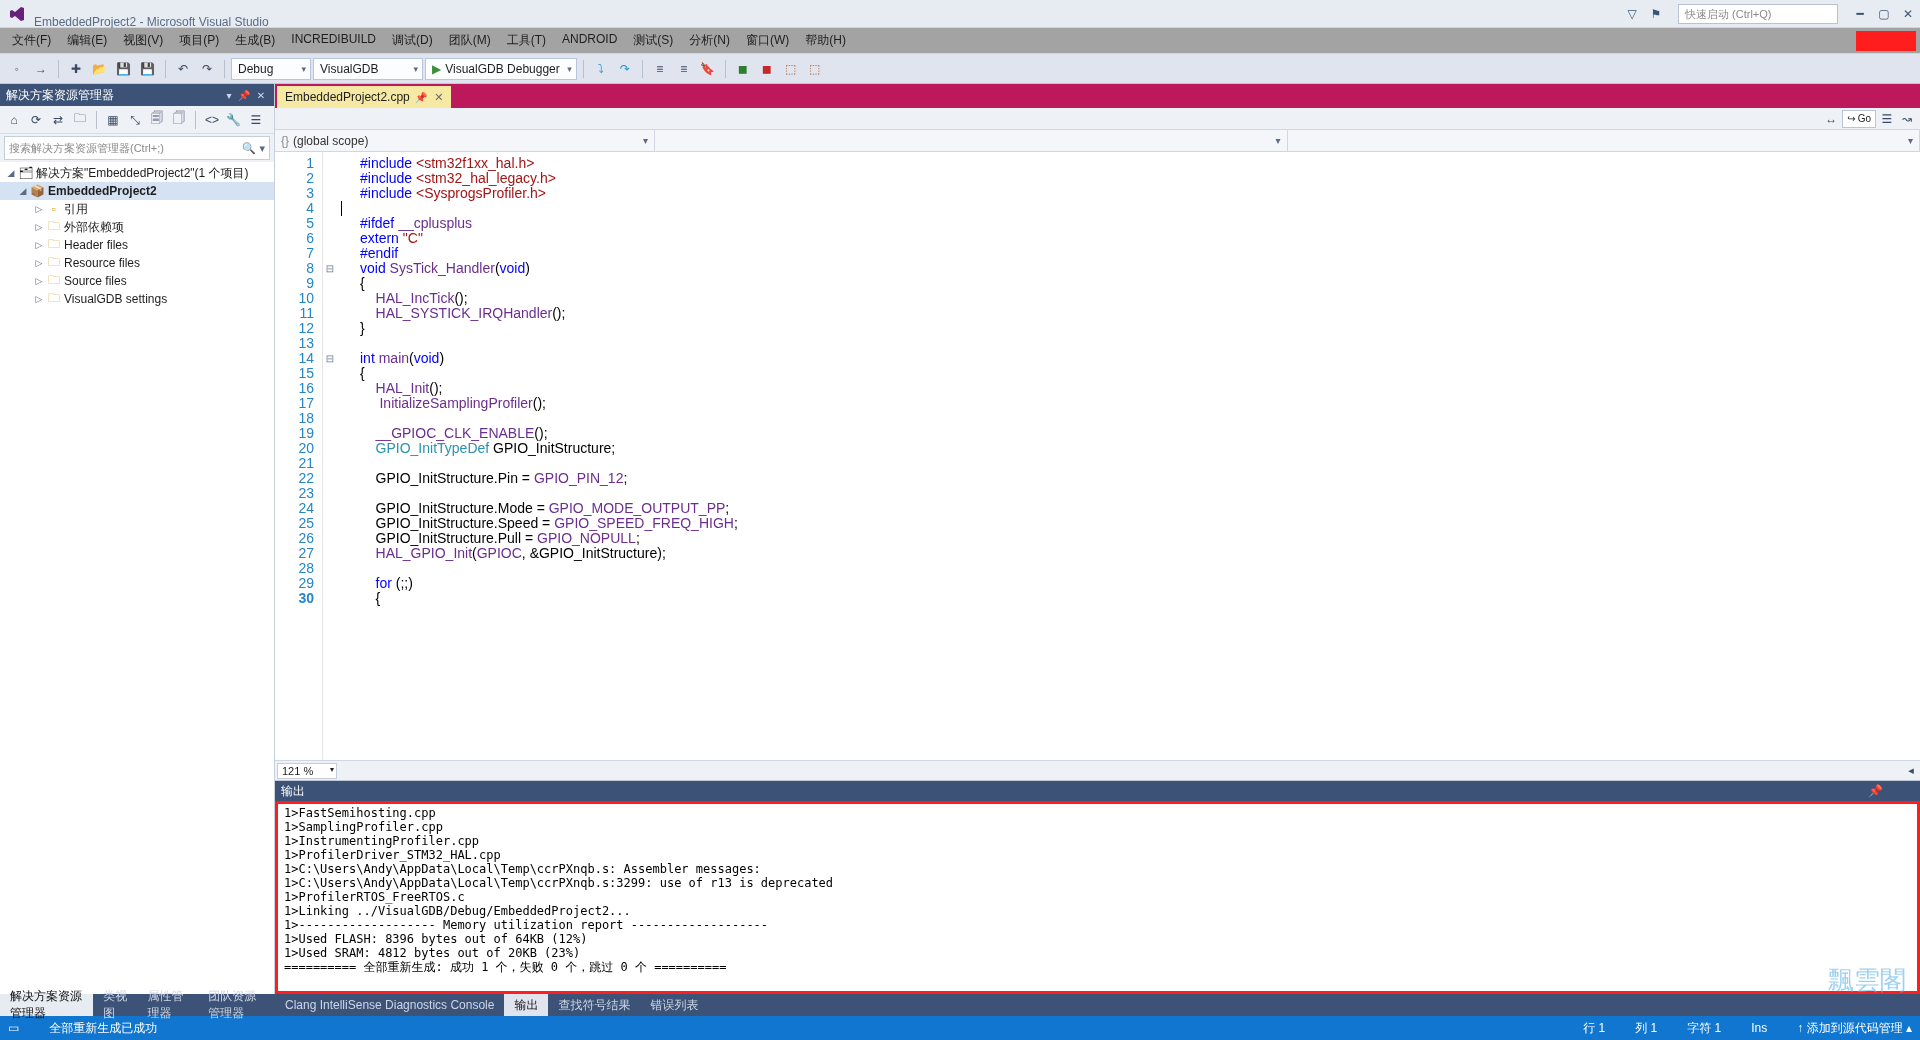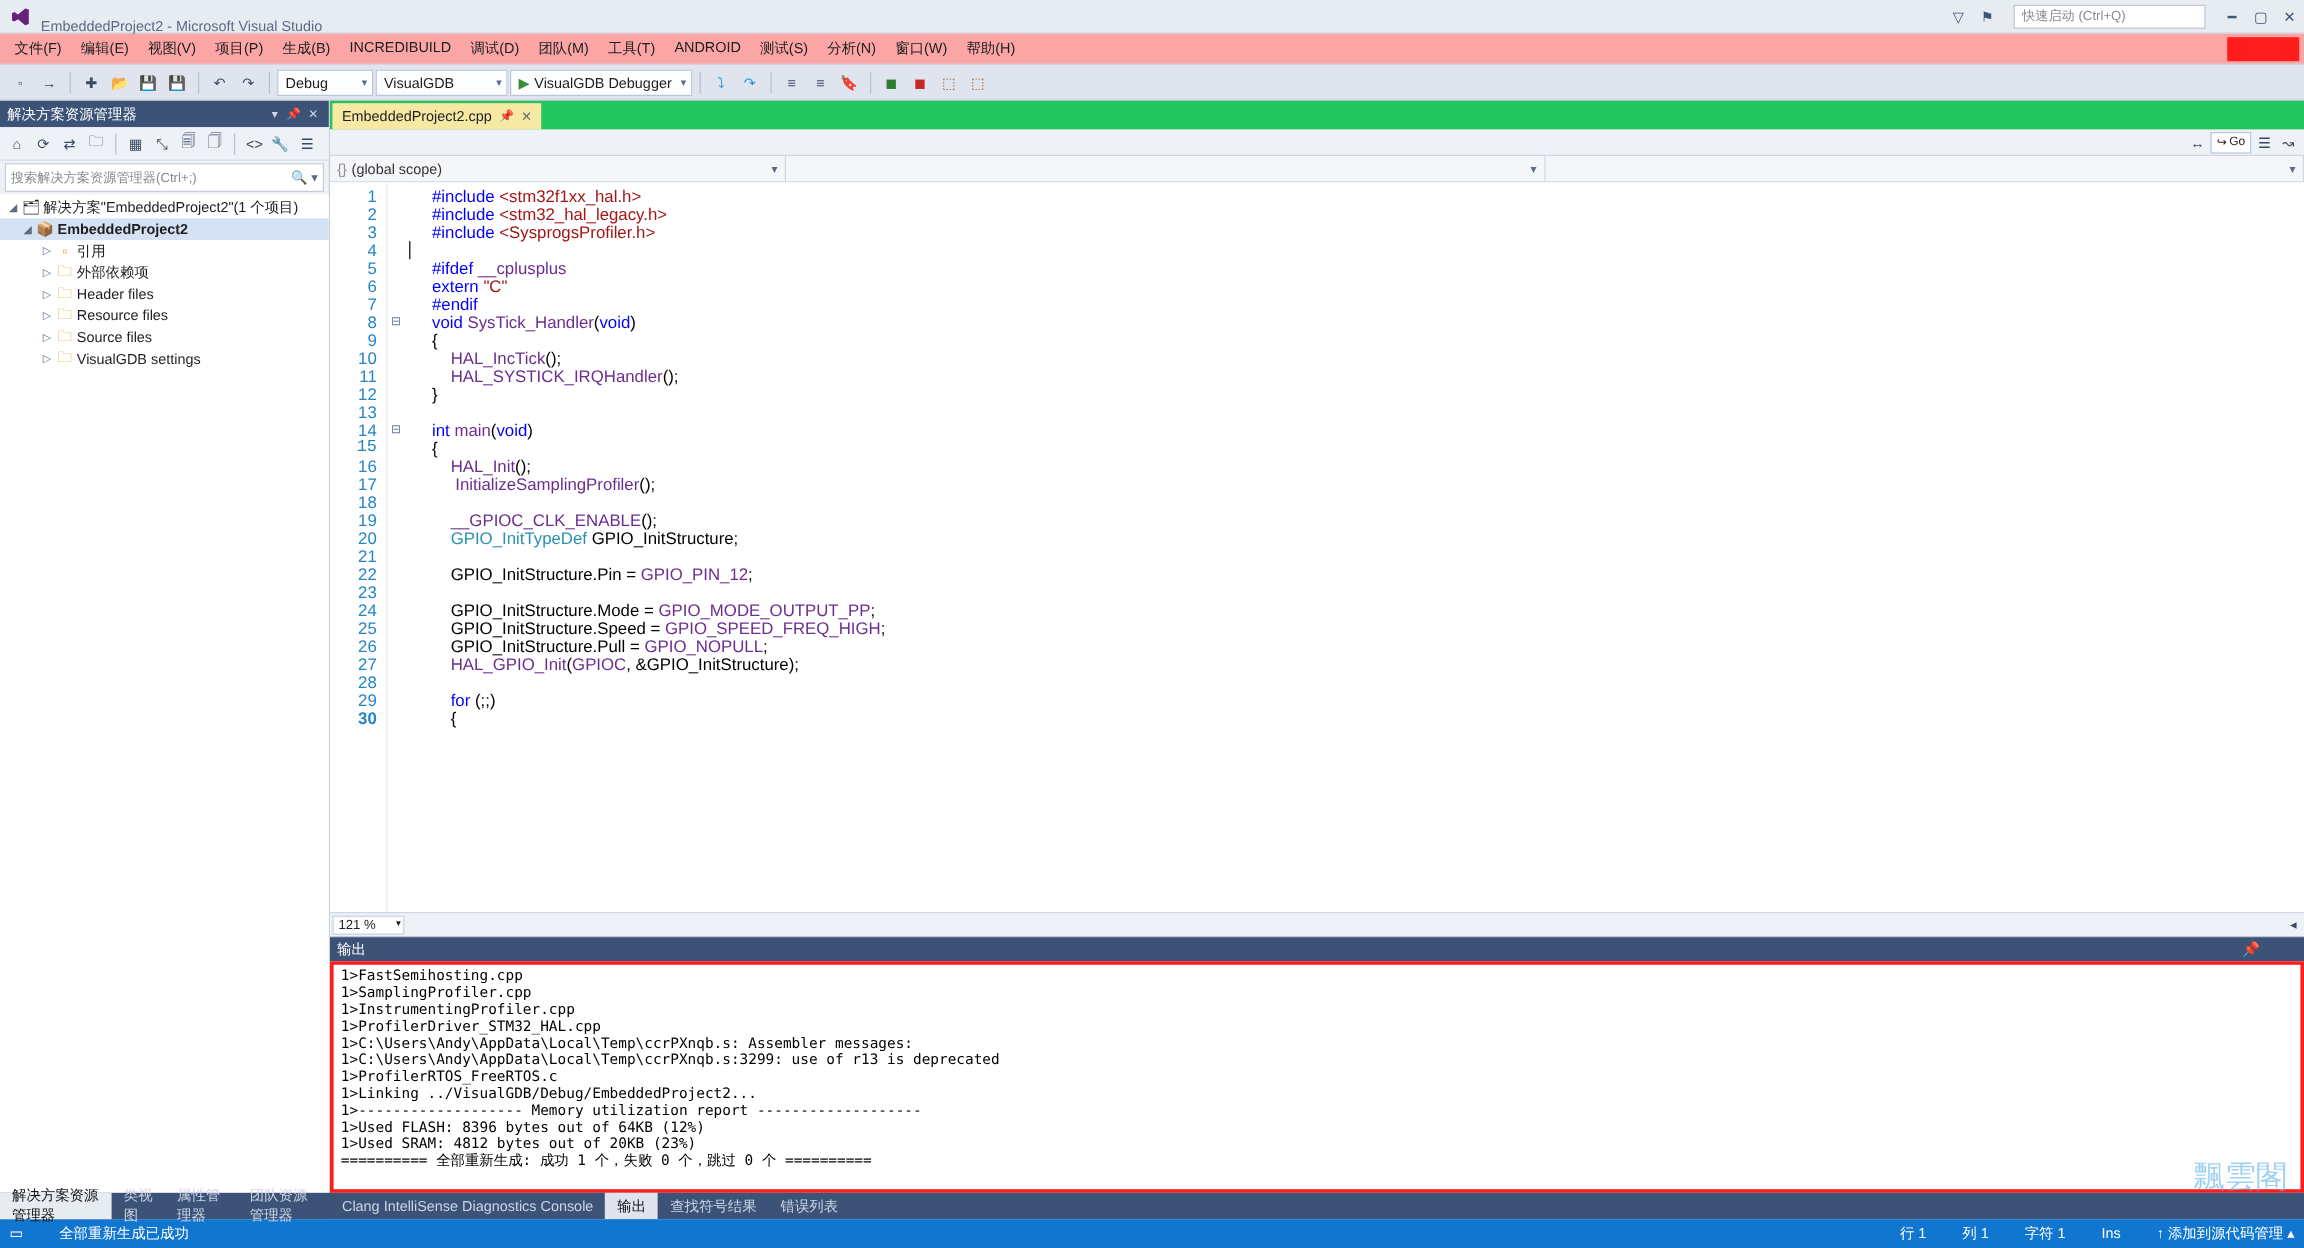--- a/index.html
+++ b/index.html
@@ -4,21 +4,21 @@
 <style>
 * { margin:0; padding:0; box-sizing:border-box; font-family:"Microsoft YaHei","Segoe UI",Tahoma,sans-serif; }
 body { width:1920px; height:1040px; background:#eef0f4; font-size:12px; color:#1e1e1e; overflow:hidden; display:flex; flex-direction:column; }
 .title-bar { height:28px; background:#e7ebf2; display:flex; align-items:center; border-bottom:1px solid #cfd5df; }
 .title-bar .vs-logo { width:22px; height:18px; margin:0 6px; display:flex; align-items:center; justify-content:center; }
 .title-bar .vs-logo svg { width:16px; height:16px; }
 .title-bar .title { color:#5b6b86;margin-top:16px; }
 .title-bar .spacer { flex:1; }
 .tc { width:18px; height:16px; display:inline-flex; align-items:center; justify-content:center; color:#3b5575; cursor:pointer; margin:0 3px; }
 .title-bar .quick { width:160px; height:20px; border:1px solid #b9c2d0; background:#fff; color:#8a8a8a; padding:0 6px; line-height:18px; font-size:11px; margin:0 10px; }
-.menu-bar { height:26px; background:#fca5a5; display:flex; align-items:center; padding:0 4px; border-bottom:1px solid #cfd5df; }
+.menu-bar { height:26px; background:#a3a3a3; display:flex; align-items:center; padding:0 4px; border-bottom:1px solid #cfd5df; }
 .menu-item { padding:4px 8px; color:#1e1e1e; cursor:pointer; }
 .menu-bar .red { width:60px; height:20px; background:#ff1d1d; margin-left:6px; }
 .toolbar { height:30px; background:#dfe4ee; display:flex; align-items:center; padding:0 6px; border-bottom:1px solid #c0c8d6; gap:2px; }
 .tbtn { width:22px; height:22px; border:1px solid transparent; display:inline-flex; align-items:center; justify-content:center; color:#3b4a63; cursor:pointer; border-radius:2px; }
 .tsep { width:1px; height:18px; background:#b7c0cf; margin:0 4px; }
 .dd { height:22px; border:1px solid #b9c5da; background:#fcfdff; padding:0 18px 0 6px; line-height:20px; font-size:12px; position:relative; cursor:pointer; }
 .dd::after{ content:"▾"; position:absolute; right:4px; top:0; color:#5b6b86; font-size:9px; }
 .playbtn { height:22px; border:1px solid #b9c5da; background:#fcfdff; padding:0 16px 0 6px; line-height:20px; display:flex; align-items:center; gap:4px; cursor:pointer; position:relative; }
 .playbtn::after{content:"▾"; position:absolute; right:4px; color:#5b6b86; font-size:9px;}
 .playbtn .tri{ color:#3b8f3b; }
@@ -32,21 +32,21 @@
 .se-tools .tbtn{ width:20px; height:20px; }
 .se-search { height:24px; border:1px solid #c5cdd9; background:#fff; margin:2px 4px; display:flex; align-items:center; padding:0 4px; color:#8a8a8a; font-size:11px; justify-content:space-between; }
 .tree { flex:1; overflow:auto; background:#fff; font-size:12px; padding-top:2px; }
 .tree-row { display:flex; align-items:center; height:18px; padding-left:6px; gap:3px; cursor:pointer; }
 .tree-row.selected { background:#d4e2f3; }
 .twist { width:10px; color:#5b6b86; font-size:9px; display:inline-block; text-align:center; }
 .ico { width:14px; height:14px; display:inline-flex; align-items:center; justify-content:center; }
 .bold{font-weight:bold;}
 
 .editor-col { flex:1; display:flex; flex-direction:column; min-width:0; }
-.doc-tabs { height:24px; background:#22c55e; display:flex; align-items:flex-end;text-align:right; }
+.doc-tabs { height:24px; background:#be185d; display:flex; align-items:flex-end;text-align:right; }
 .doc-tab { height:22px; background:#f5e9a3; padding:0 8px; display:flex; align-items:center; gap:6px; font-size:12px; margin-left:2px; cursor:pointer; }
 .doc-tab .pin{ font-size:10px; color:#6b6b6b; }
 .doc-tab .close{ font-size:11px; color:#6b6b6b; cursor:pointer;}
 .nav-bar { height:22px; background:#f5f6fa; border-bottom:1px solid #d1d7e2; display:flex; }
 .nav-dd { flex:1; border-right:1px solid #d1d7e2; padding:0 6px; display:flex; align-items:center; gap:4px; color:#333; position:relative; cursor:pointer;}
 .nav-dd::after{ content:"▾"; position:absolute; right:6px; color:#5b6b86; font-size:10px; }
 .nav-dd:first-child{ max-width:380px; flex:0 0 380px; }
 .nav-gobar { height:22px; background:#eef1f6; border-bottom:1px solid #d1d7e2; display:flex; align-items:center; justify-content:flex-end; padding:0 4px; gap:2px;}
 .gobtn{ height:18px; border:1px solid #b9c5da; background:#fff; padding:0 4px; font-size:10px; display:flex; align-items:center; gap:2px; cursor:pointer;}
 .code-area { flex:1; display:flex; background:#fff; overflow:hidden; font-family:Consolas,"Courier New",monospace; font-size:14px; line-height:15px; min-height:0; }
@@ -255,21 +255,21 @@
           <div style="height: 15px;">5</div>
           <div style="height: 15px;">6</div>
           <div style="height: 15px;">7</div>
           <div style="height: 15px;">8</div>
           <div style="height: 15px;">9</div>
           <div style="height: 15px;">10</div>
           <div style="height: 15px;">11</div>
           <div style="height: 15px;">12</div>
           <div style="height: 15px;">13</div>
           <div style="height: 15px;">14</div>
-          <div style="height: 15px; font-family: Liberation Mono, monospace;">15</div>
+          <div style="height: 15px;">15</div>
           <div style="height: 15px;">16</div>
           <div style="height: 15px;">17</div>
           <div style="height: 15px;">18</div>
           <div style="height: 15px;">19</div>
           <div style="height: 15px;">20</div>
           <div style="height: 15px;">21</div>
           <div style="height: 15px;">22</div>
           <div style="height: 15px;">23</div>
           <div style="height: 15px;">24</div>
           <div style="height: 15px;">25</div>

